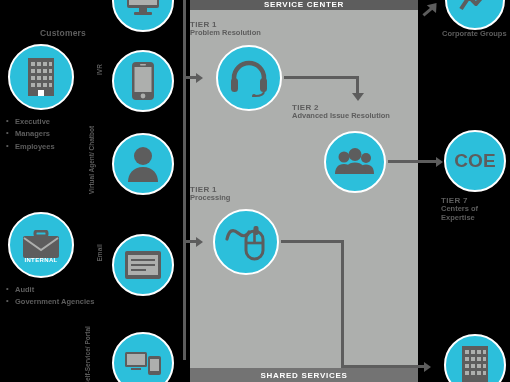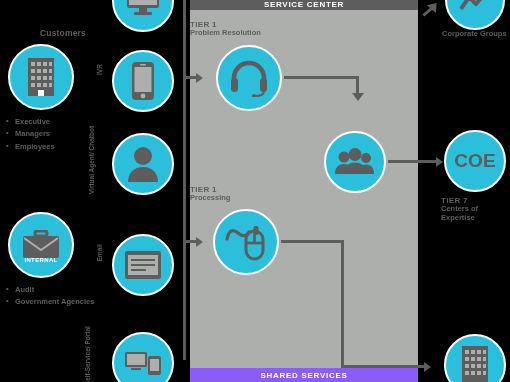--- a/index.html
+++ b/index.html
@@ -8,21 +8,21 @@
   #stage{position:relative;width:510px;height:382px;background:#000;}
 
   .abs{position:absolute;}
 
   
   #panel{left:190px;top:0px;width:228px;height:368px;background:#adafad;}
   #panel-header{position:absolute;left:190px;top:0px;width:228px;height:10px;
       background:#5d5d5d;color:#fff;font-size:8px;font-weight:bold;
       letter-spacing:.09em;text-align:center;line-height:9px;overflow:hidden;}
   #panel-footer{position:absolute;left:190px;top:368px;width:228px;height:14px;
-      background:#8b5cf6;color:#fff;font-size:8px;font-weight:bold;
+      background:#737373;color:#fff;font-size:8px;font-weight:bold;
       letter-spacing:.09em;text-align:center;line-height:16px;overflow:hidden;}
 
   
   .circle{border-radius:50%;background:#2cbfdb;box-sizing:border-box;
       border:2px solid #ffffff;display:flex;align-items:center;
       justify-content:center;}
   .ico{display:block;}
 
   
   .lbl{color:#5d5d5d;font-weight:bold;line-height:1.15;}
@@ -182,20 +182,24 @@
       <rect x="31" y="19" width="7" height="14" rx="3.5" fill="#5d5d5d"></rect>
       <path d="M35 32 q0 5 -9 5" fill="none" stroke="#5d5d5d" stroke-width="2"></path>
       <circle cx="25" cy="37" r="2" fill="#5d5d5d"></circle>
     </svg>
   </div>
 
   <div class="ln" style="left:284px;top:76px;width:75px;height:3px;"></div>
   <div class="ln" style="left:356px;top:76px;width:3px;height:18px;"></div>
   <div class="arw arw-d" style="left:351.5px;top:93px;"></div>
 
+  <div class="abs lbl tierlbl" style="left:292px;top:103px;width:128px;">
+    <div class="t1">TIER 2</div>
+    <div>Advanced Issue Resolution</div>
+  </div>
 
   <div class="abs circle" style="left:324px;top:131px;width:62px;height:62px;">
     <svg class="ico" width="40" height="28" viewBox="0 0 40 28">
       <circle cx="9" cy="9" r="5.5" fill="#5d5d5d"></circle>
       <path d="M9 16 C3 16 0 20 0 26 L18 26 C18 20 15 16 9 16 Z" fill="#5d5d5d"></path>
       <circle cx="31" cy="10" r="5" fill="#5d5d5d"></circle>
       <path d="M31 16.5 C25.5 16.5 23 20 23 26 L39 26 C39 20 36.5 16.5 31 16.5 Z" fill="#5d5d5d"></path>
       <circle cx="20" cy="6.5" r="6.5" fill="#5d5d5d"></circle>
       <path d="M20 14.5 C13 14.5 9.5 19 9.5 26 L30.5 26 C30.5 19 27 14.5 20 14.5 Z" fill="#5d5d5d"></path>
     </svg>

